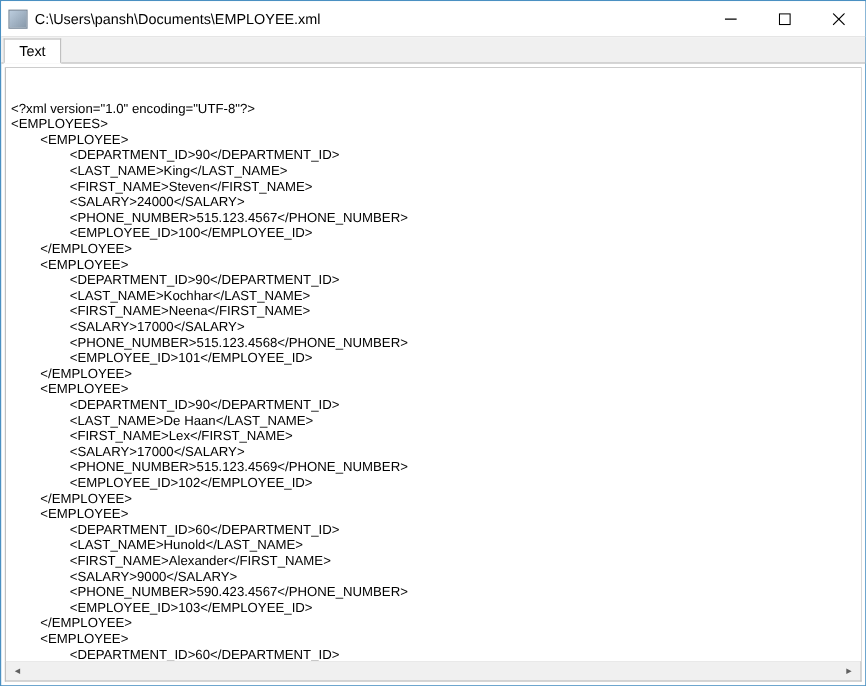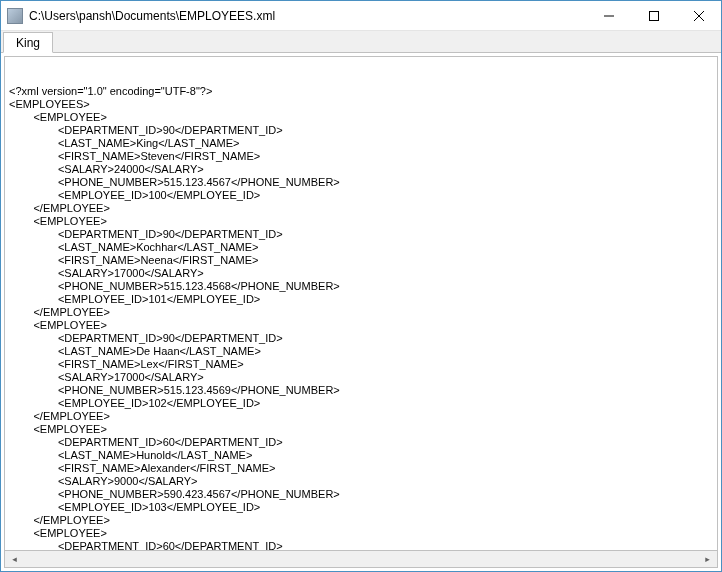--- a/index.html
+++ b/index.html
@@ -125,21 +125,21 @@
   .text-area::-webkit-scrollbar { width: 17px; height:17px;}
   .text-area::-webkit-scrollbar-track { background:#f0f0f0; }
   .text-area::-webkit-scrollbar-thumb { background:#c2c2c2; border:1px solid #f0f0f0;}
 </style>
 </head>
 <body>
 
 <div class="window">
   <div class="titlebar">
     <span class="app-icon"></span>
-    <span class="title-text">C:\Users\pansh\Documents\EMPLOYEES.xml</span>
+    <span class="title-text">C:\Users\pansh\Documents\EMPLOYEE.xml</span>
     <div class="win-controls">
       <div class="win-btn">
         <svg viewBox="0 0 10 10">
             <line x1="0" y1="5" x2="10" y2="5" stroke="#000" stroke-width="1"></line>
           </svg>
       </div>
       <div class="win-btn">
         <svg viewBox="0 0 10 10">
             <rect x="0.5" y="0.5" width="9" height="9" fill="none" stroke="#000" stroke-width="1"></rect>
           </svg>
@@ -147,21 +147,21 @@
       <div class="win-btn close">
         <svg viewBox="0 0 10 10">
             <line x1="0" y1="0" x2="10" y2="10" stroke="#000" stroke-width="1"></line>
             <line x1="10" y1="0" x2="0" y2="10" stroke="#000" stroke-width="1"></line>
           </svg>
       </div>
     </div>
   </div>
 
   <div class="tab-strip">
-    <div class="tab">King</div>
+    <div class="tab">Text</div>
   </div>
 
   <div class="content-wrap">
     <div class="text-area">
       <pre id="xml-content">&lt;?xml version="1.0" encoding="UTF-8"?&gt;
 &lt;EMPLOYEES&gt;
         &lt;EMPLOYEE&gt;
                 &lt;DEPARTMENT_ID&gt;90&lt;/DEPARTMENT_ID&gt;
                 &lt;LAST_NAME&gt;King&lt;/LAST_NAME&gt;
                 &lt;FIRST_NAME&gt;Steven&lt;/FIRST_NAME&gt;

